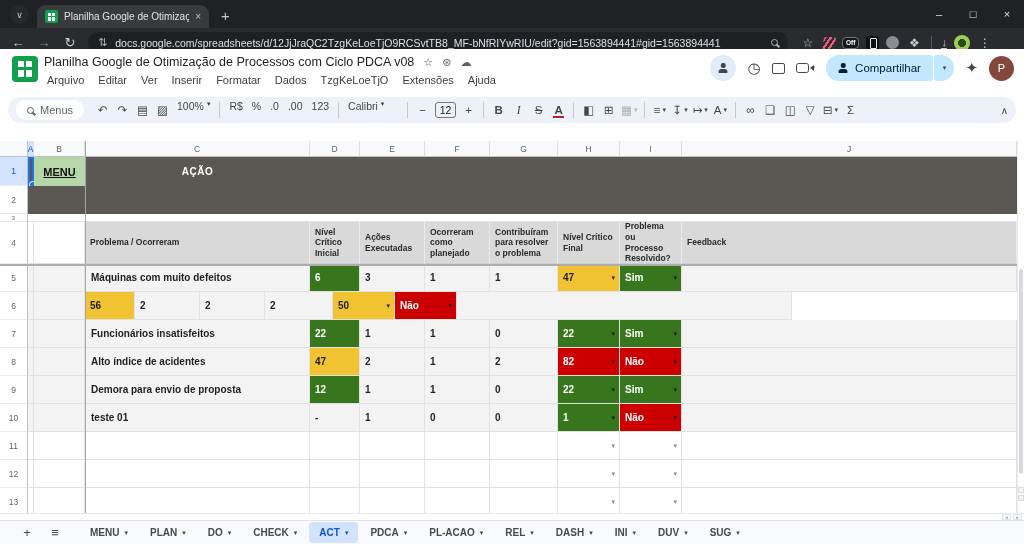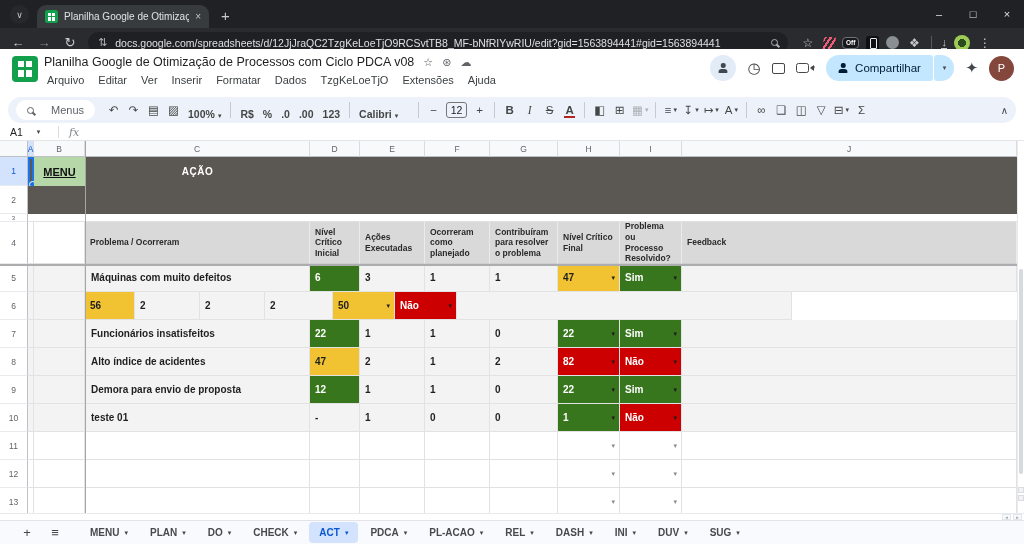--- a/index.html
+++ b/index.html
@@ -67,33 +67,33 @@
     padding:4px 12px;font-size:11.5px;color:#001d35;}
   .share-main .person::before,.share-main .person::after{background:#001d35;}
   .share-dd{width:20px;height:26px;background:#c2e7ff;border-radius:3px 13px 13px 3px;margin-left:1.5px;display:flex;
     align-items:center;justify-content:center;}
   .p-avatar{width:25px;height:25px;border-radius:50%;background:#84473b;color:#fff;font-size:11px;display:flex;
     align-items:center;justify-content:center;}
 
   
   .toolbar{position:absolute;top:97px;left:8px;right:8px;height:26px;background:#edf2fa;border-radius:13px;
     display:flex;align-items:center;padding:0 8px;gap:1px;}
-  .tb-search{height:20px;background:#fff;border-radius:10px;display:flex;align-items:center;gap:17px;padding:0 11px;
+  .tb-search{height:20px;background:#fff;border-radius:10px;display:flex;align-items:center;gap:6px;padding:0 11px;
     margin-right:8px;font-size:11px;color:#5f6368;}
   .tb-search .mag{border-color:#5f6368;}
   .tb-search .mag::after{background:#5f6368;}
   .tb-btn{min-width:19px;height:20px;display:flex;align-items:center;justify-content:center;color:#444746;
     font-size:11.5px;padding:0 2px;border-radius:4px;gap:2px;}
   .tb-btn.b{font-weight:bold;}
   .tb-btn.i{font-style:italic;font-family:"Liberation Serif",serif;}
   .tb-btn.s{text-decoration:line-through;}
   .tb-btn.tc{position:relative;font-weight:bold;}
   .tb-btn.tc::after{content:"";position:absolute;left:4px;right:4px;bottom:2px;height:2.5px;background:#b3261e;}
   .tb-btn.dim{opacity:.38;}
-  .tb-txt{font-size:10.5px;color:#444746;display:flex;align-items:flex-end;gap:3px;padding:0 4px;height:20px;font-weight:bold;}
+  .tb-txt{font-size:10.5px;color:#444746;display:flex;align-items:flex-start;gap:3px;padding:0 4px;height:20px;}
   .tb-div{width:1px;height:16px;background:#c6cacf;margin:0 4px;flex:none;}
   .sizebox{width:21px;height:16px;border:1px solid #747775;border-radius:3px;font-size:10.5px;color:#202124;
     display:flex;align-items:center;justify-content:center;margin:0 2px;}
   .tb-collapse{margin-left:auto;color:#444746;font-size:10px;}
 
   
   .fxbar{position:absolute;top:124px;left:0;right:0;height:17px;background:#fff;border-bottom:1px solid #e3e5e8;
     display:flex;align-items:center;}
   .namebox{width:58px;display:flex;align-items:center;gap:14px;padding-left:10px;font-size:10.5px;color:#202124;}
   .fx-div{width:1px;height:12px;background:#dadce0;margin-right:10px;}
@@ -283,28 +283,20 @@
         <span class="tb-btn">∞</span>
         <span class="tb-btn">❑</span>
         <span class="tb-btn">◫</span>
         <span class="tb-btn">▽</span>
         <span class="tb-btn">⊟<span class="dd">▾</span></span>
         <span class="tb-btn">Σ</span>
       </span>
     <span class="tb-collapse">∧</span>
   </div>
 
-  <div class="fxbar">
-    <div class="namebox">
-      <span>A1</span>
-      <span class="dd">▾</span>
-    </div>
-    <div class="fx-div"></div>
-    <span class="fx-label">fx</span>
-  </div>
 
   <div class="grid">
     <div class="colrow" id="colrow">
       <div class="corner"></div>
     <div class="colh selhdr" style="width: 6px;">A</div>
         <div class="colh" style="width: 51px;">B</div>
         <div class="colh" style="width: 225px;">C</div>
         <div class="colh" style="width: 50px;">D</div>
         <div class="colh" style="width: 65px;">E</div>
         <div class="colh" style="width: 65px;">F</div>

